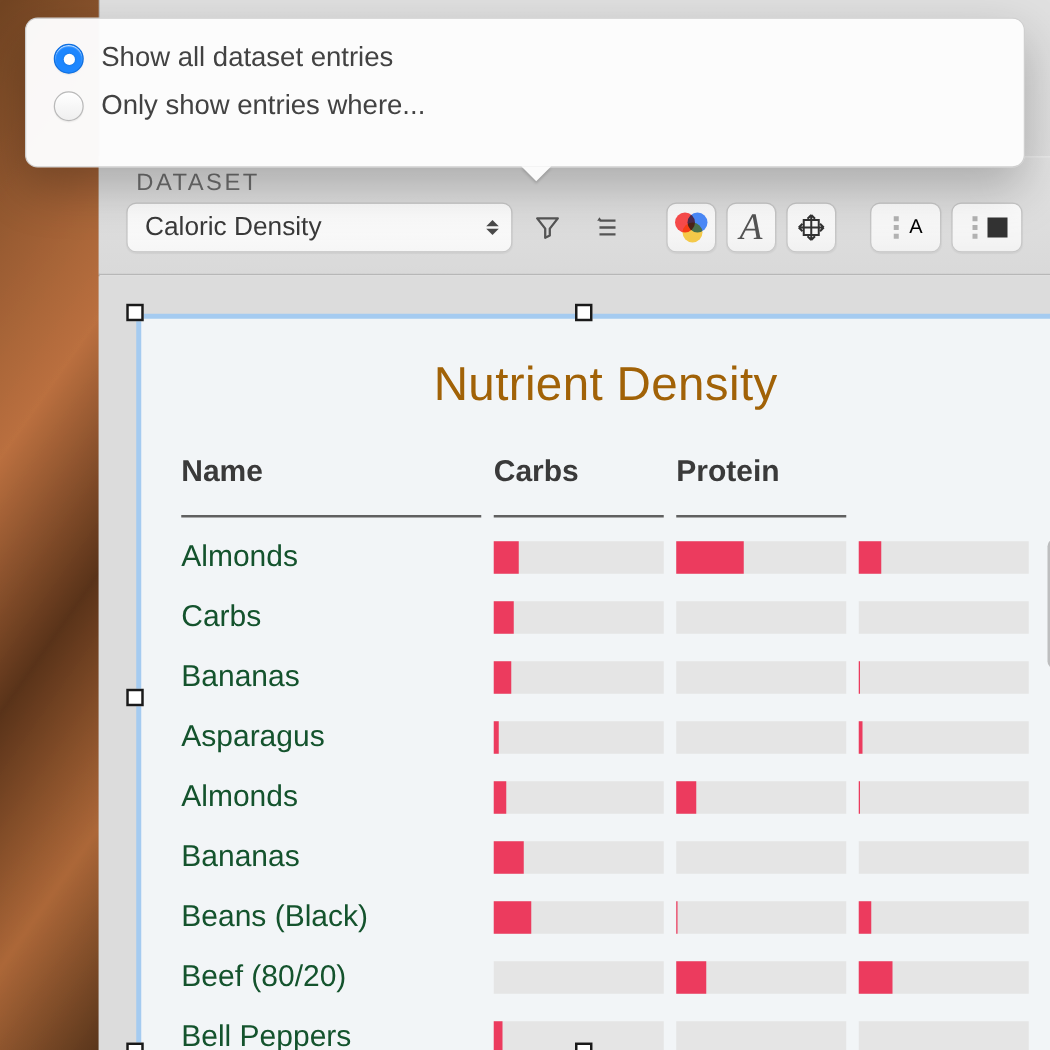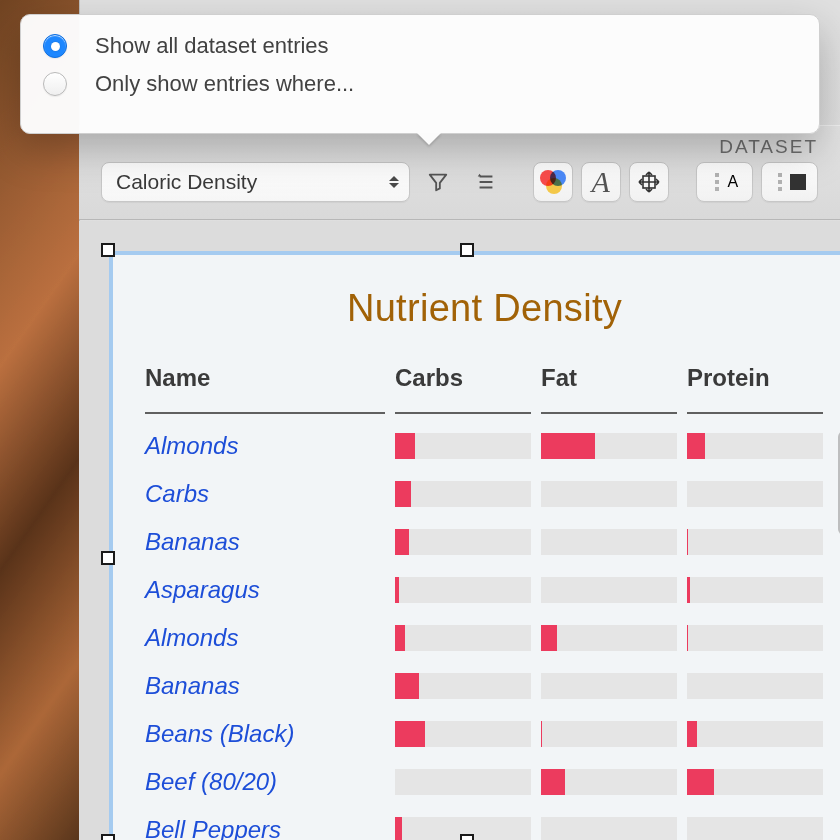--- a/index.html
+++ b/index.html
@@ -24,21 +24,20 @@
 
   
   .toolbar {
     position: absolute;
     left: 79px; right: 0; top: 125px; height: 95px;
     padding: 10px 22px 0 22px;
     background: linear-gradient(#e3e3e3, #d9d9d9);
     border-top: 1px solid rgba(255,255,255,0.6);
     border-bottom: 1px solid #b7b7b7;
     z-index: 5;
-    text-align: right;
   }
   .toolbar-label {
     font-size: 19px; letter-spacing: 2px; color: #6e6e6e; font-weight: 500;
     margin-left: 8px; margin-bottom: 4px;
   }
   .toolbar-row { display: flex; align-items: center; gap: 8px; }
   .dataset-select {
     position: relative;
     width: 332px; height: 40px;
     background: linear-gradient(#ffffff, #f6f6f6);
@@ -94,21 +93,21 @@
     border: 1px solid #cfcfcf; border-radius: 10px;
     box-shadow: 0 16px 40px rgba(0,0,0,0.25);
     z-index: 30;
     padding: 18px 22px;
   }
   .popover::after {
     content:""; position:absolute; left: 396px; bottom:-12px;
     width:0;height:0;border-left:12px solid transparent;border-right:12px solid transparent;border-top:12px solid rgba(252,252,252,0.98);
     filter: drop-shadow(0 2px 1px rgba(0,0,0,0.15));
   }
-  .radio-row { display:flex; align-items:center; gap:28px; margin-bottom:12px; cursor: default; }
+  .radio-row { display:flex; align-items:flex-end; gap:14px; margin-bottom:12px; cursor: default; }
   .radio {
     width:24px; height:24px; border-radius:50%;
     border:1px solid #b9b9b9; background:linear-gradient(#ffffff,#efefef);
     box-shadow: inset 0 1px 1px rgba(255,255,255,0.8), 0 1px 1px rgba(0,0,0,0.06);
     display:flex; align-items:center; justify-content:center;
   }
   .radio.checked { background:#1d87ff; border-color:#0f6fe0; }
   .radio.checked::after { content:""; width:9px;height:9px;border-radius:50%;background:#ffffff; box-shadow:0 0 2px rgba(0,0,0,0.2); }
   .radio-label { font-size:22px; color:#424242; }
 
@@ -148,21 +147,21 @@
 
   .table { width: 100%; }
   .thead { display:flex; border-bottom: 2px solid #606060; padding-bottom: 4px; margin-bottom: 10px; gap: 10px; }
   .th { font-size: 24px; font-weight: 600; color: #3a3a3a; font-family: "Gill Sans", "Helvetica Neue", sans-serif; }
   .th-name { width: 240px; border-bottom: 2px solid #606060; margin-bottom:-6px; padding-bottom:20px; }
   .th-col { width: 136px; border-bottom: 2px solid #606060; margin-bottom:-6px; padding-bottom:4px; }
   .thead { border-bottom: none; } 
 
   .rows { }
   .row { display:flex; align-items:center; height: 48px; gap: 10px; }
-  .cell-name { width: 240px; font-size: 24px; font-weight: 300; color: #1d4ed8; font-family: "Gill Sans","Helvetica Neue",sans-serif; white-space: nowrap; font-style: italic; }
+  .cell-name { width: 240px; font-size: 24px; font-weight: 300; color: #14532d; font-family: "Gill Sans","Helvetica Neue",sans-serif; white-space: nowrap; }
   .cell-bar { width: 136px; }
   .bar-bg { width: 100%; height: 26px; background:#e5e5e5; position:relative; }
   .bar-fill { position:absolute; left:0; top:0; bottom:0; background:#ec3b5e; }
 
   
   .vscroll {
     position:absolute; right: -6px; top: 176px; width: 12px; height: 104px;
     background: #9a9a9a; border-radius: 6px; opacity: 0.6;
   }
 </style>
@@ -257,21 +256,20 @@
 <div class="canvas">
 
   <div class="doc">
     <div class="vscroll"></div>
     <div class="doc-title"><span>Nutrient Density</span></div>
 
     <div class="table">
       <div class="thead">
         <div class="th th-name">Name</div>
         <div class="th th-col">Carbs</div>
-        <div class="th th-col">Fat</div>
         <div class="th th-col">Protein</div>
       </div>
       <div class="rows" id="rows">
           <div class="row">
             <div class="cell-name">Almonds</div>
             <div class="cell-bar">
               <div class="bar-bg">
                 <div class="bar-fill" style="width: 15%; background: rgb(236, 59, 94);"></div>
               </div>
             </div>

